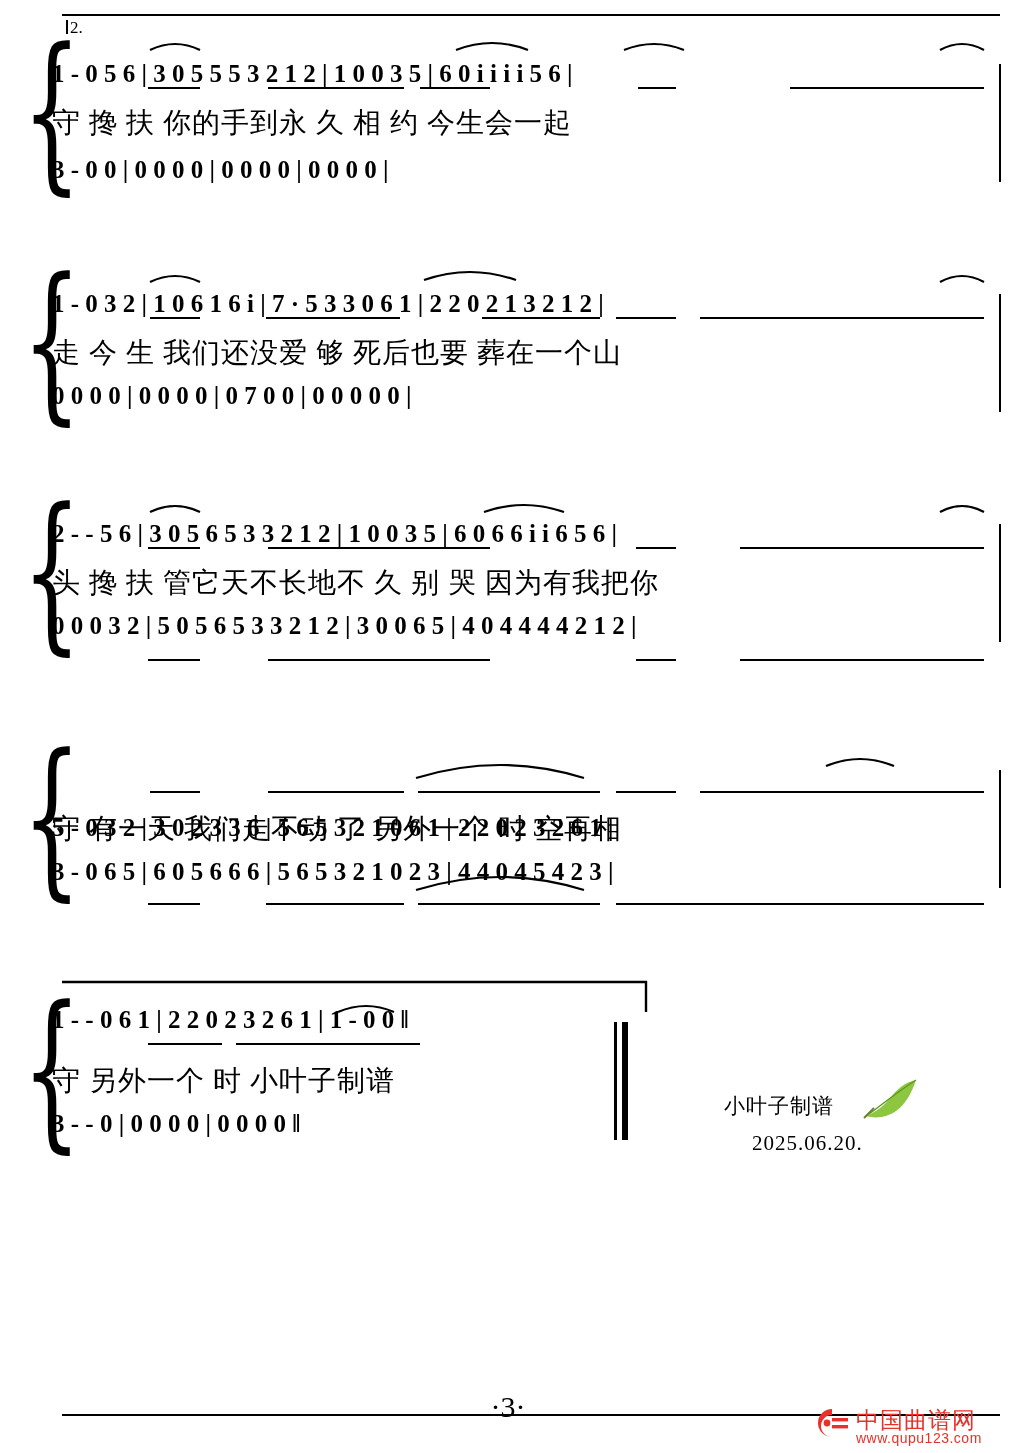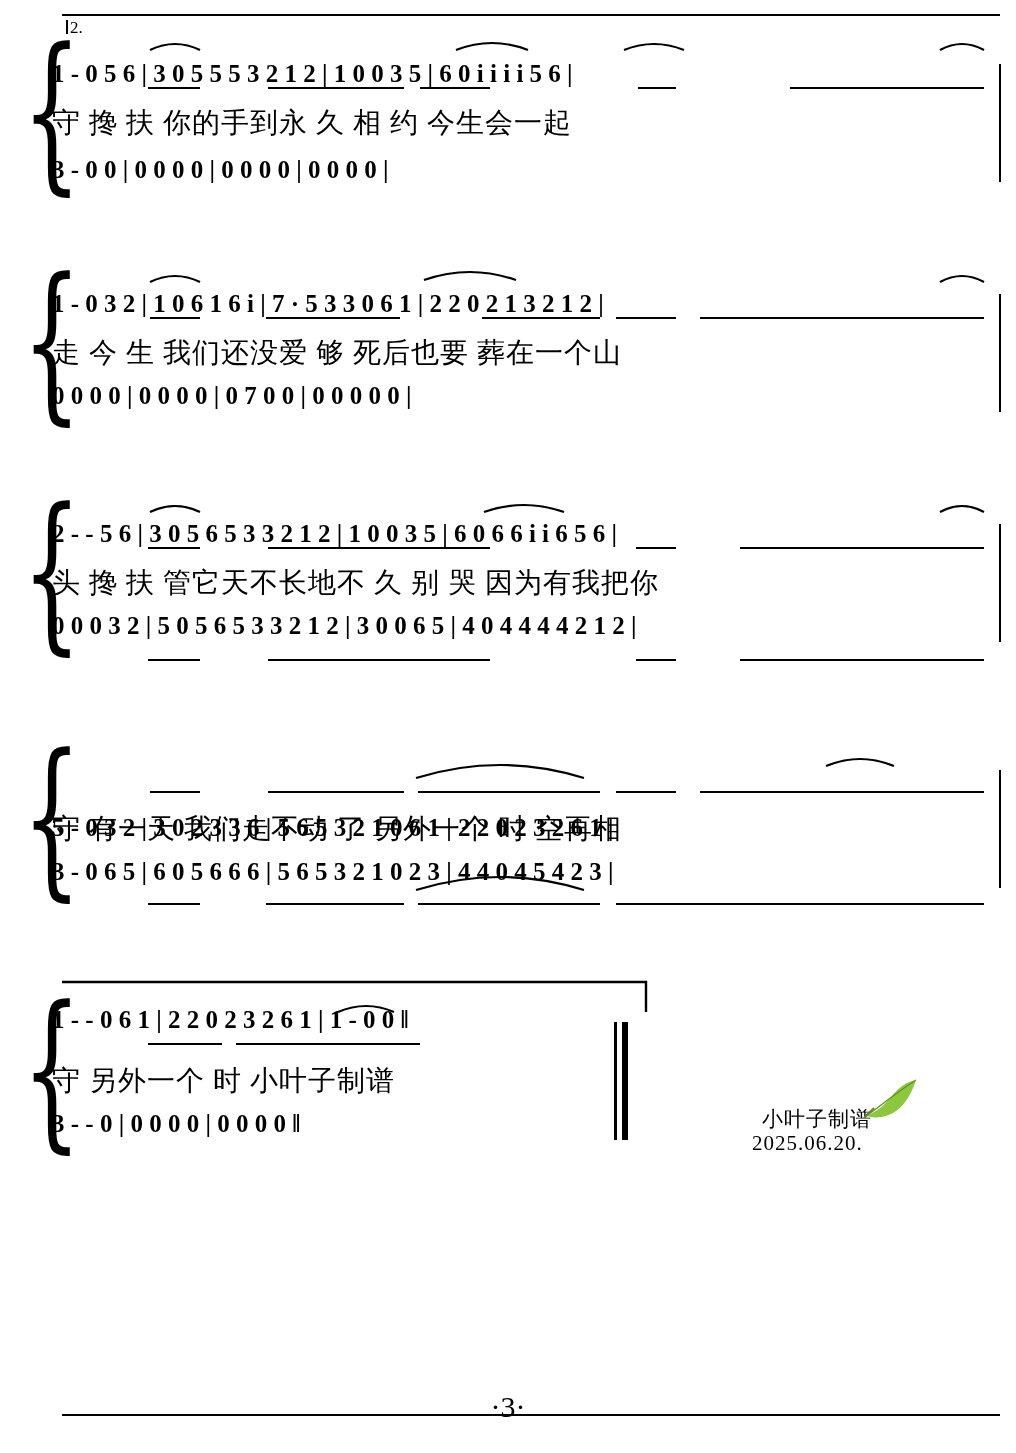--- a/index.html
+++ b/index.html
@@ -85,26 +85,25 @@
     position: absolute;
     right: 15px;
     width: 2px;
     background: #000;
   }
   .endbar.tall { height: 118px; }
 
   
   .credit {
     position: absolute;
-    left: 762px;
+    left: 724px;
     top: 1092px;
     font-size: 21px;
     font-family: "Liberation Sans", sans-serif;
     letter-spacing: 1px;
-    margin-top: 13px;
   }
   .credit-date {
     position: absolute;
     left: 752px;
     top: 1131px;
     font-size: 21px;
     font-family: "Liberation Serif", serif;
     letter-spacing: 1px;
   }
   .leaf {
@@ -275,14 +274,24 @@
   <div class="credit-date">2025.06.20.</div>
 
   <svg class="leaf" viewBox="0 0 58 42" xmlns="http://www.w3.org/2000/svg">
     <path d="M4 38 C14 34 22 28 30 18 C36 10 44 4 54 2 C50 14 44 26 34 33 C26 39 14 41 4 38 Z" fill="#8dc63f"></path>
     <path d="M4 38 C16 30 32 16 54 2" stroke="#5b9a20" stroke-width="1.4" fill="none"></path>
     <path d="M2 40 L12 30" stroke="#6b7f35" stroke-width="2" fill="none"></path>
   </svg>
 
   <div class="page-num">·3·</div>
 
+  <div class="watermark">
+    <svg class="wm-logo" viewBox="0 0 40 32" xmlns="http://www.w3.org/2000/svg">
+      <path d="M20 2 A14 14 0 1 0 20 30 A11 11 0 1 1 20 8 Z" fill="#e8312a"></path>
+      <rect x="20" y="11" width="16" height="3.4" fill="#e8312a"></rect>
+      <rect x="20" y="18" width="16" height="3.4" fill="#e8312a"></rect>
+      <circle cx="15" cy="16" r="3.4" fill="#e8312a"></circle>
+    </svg>
+    <div class="wm-text">中国曲谱网</div>
+    <div class="wm-url">www.qupu123.com</div>
+  </div>
 
 </div>
 
 </body></html>

